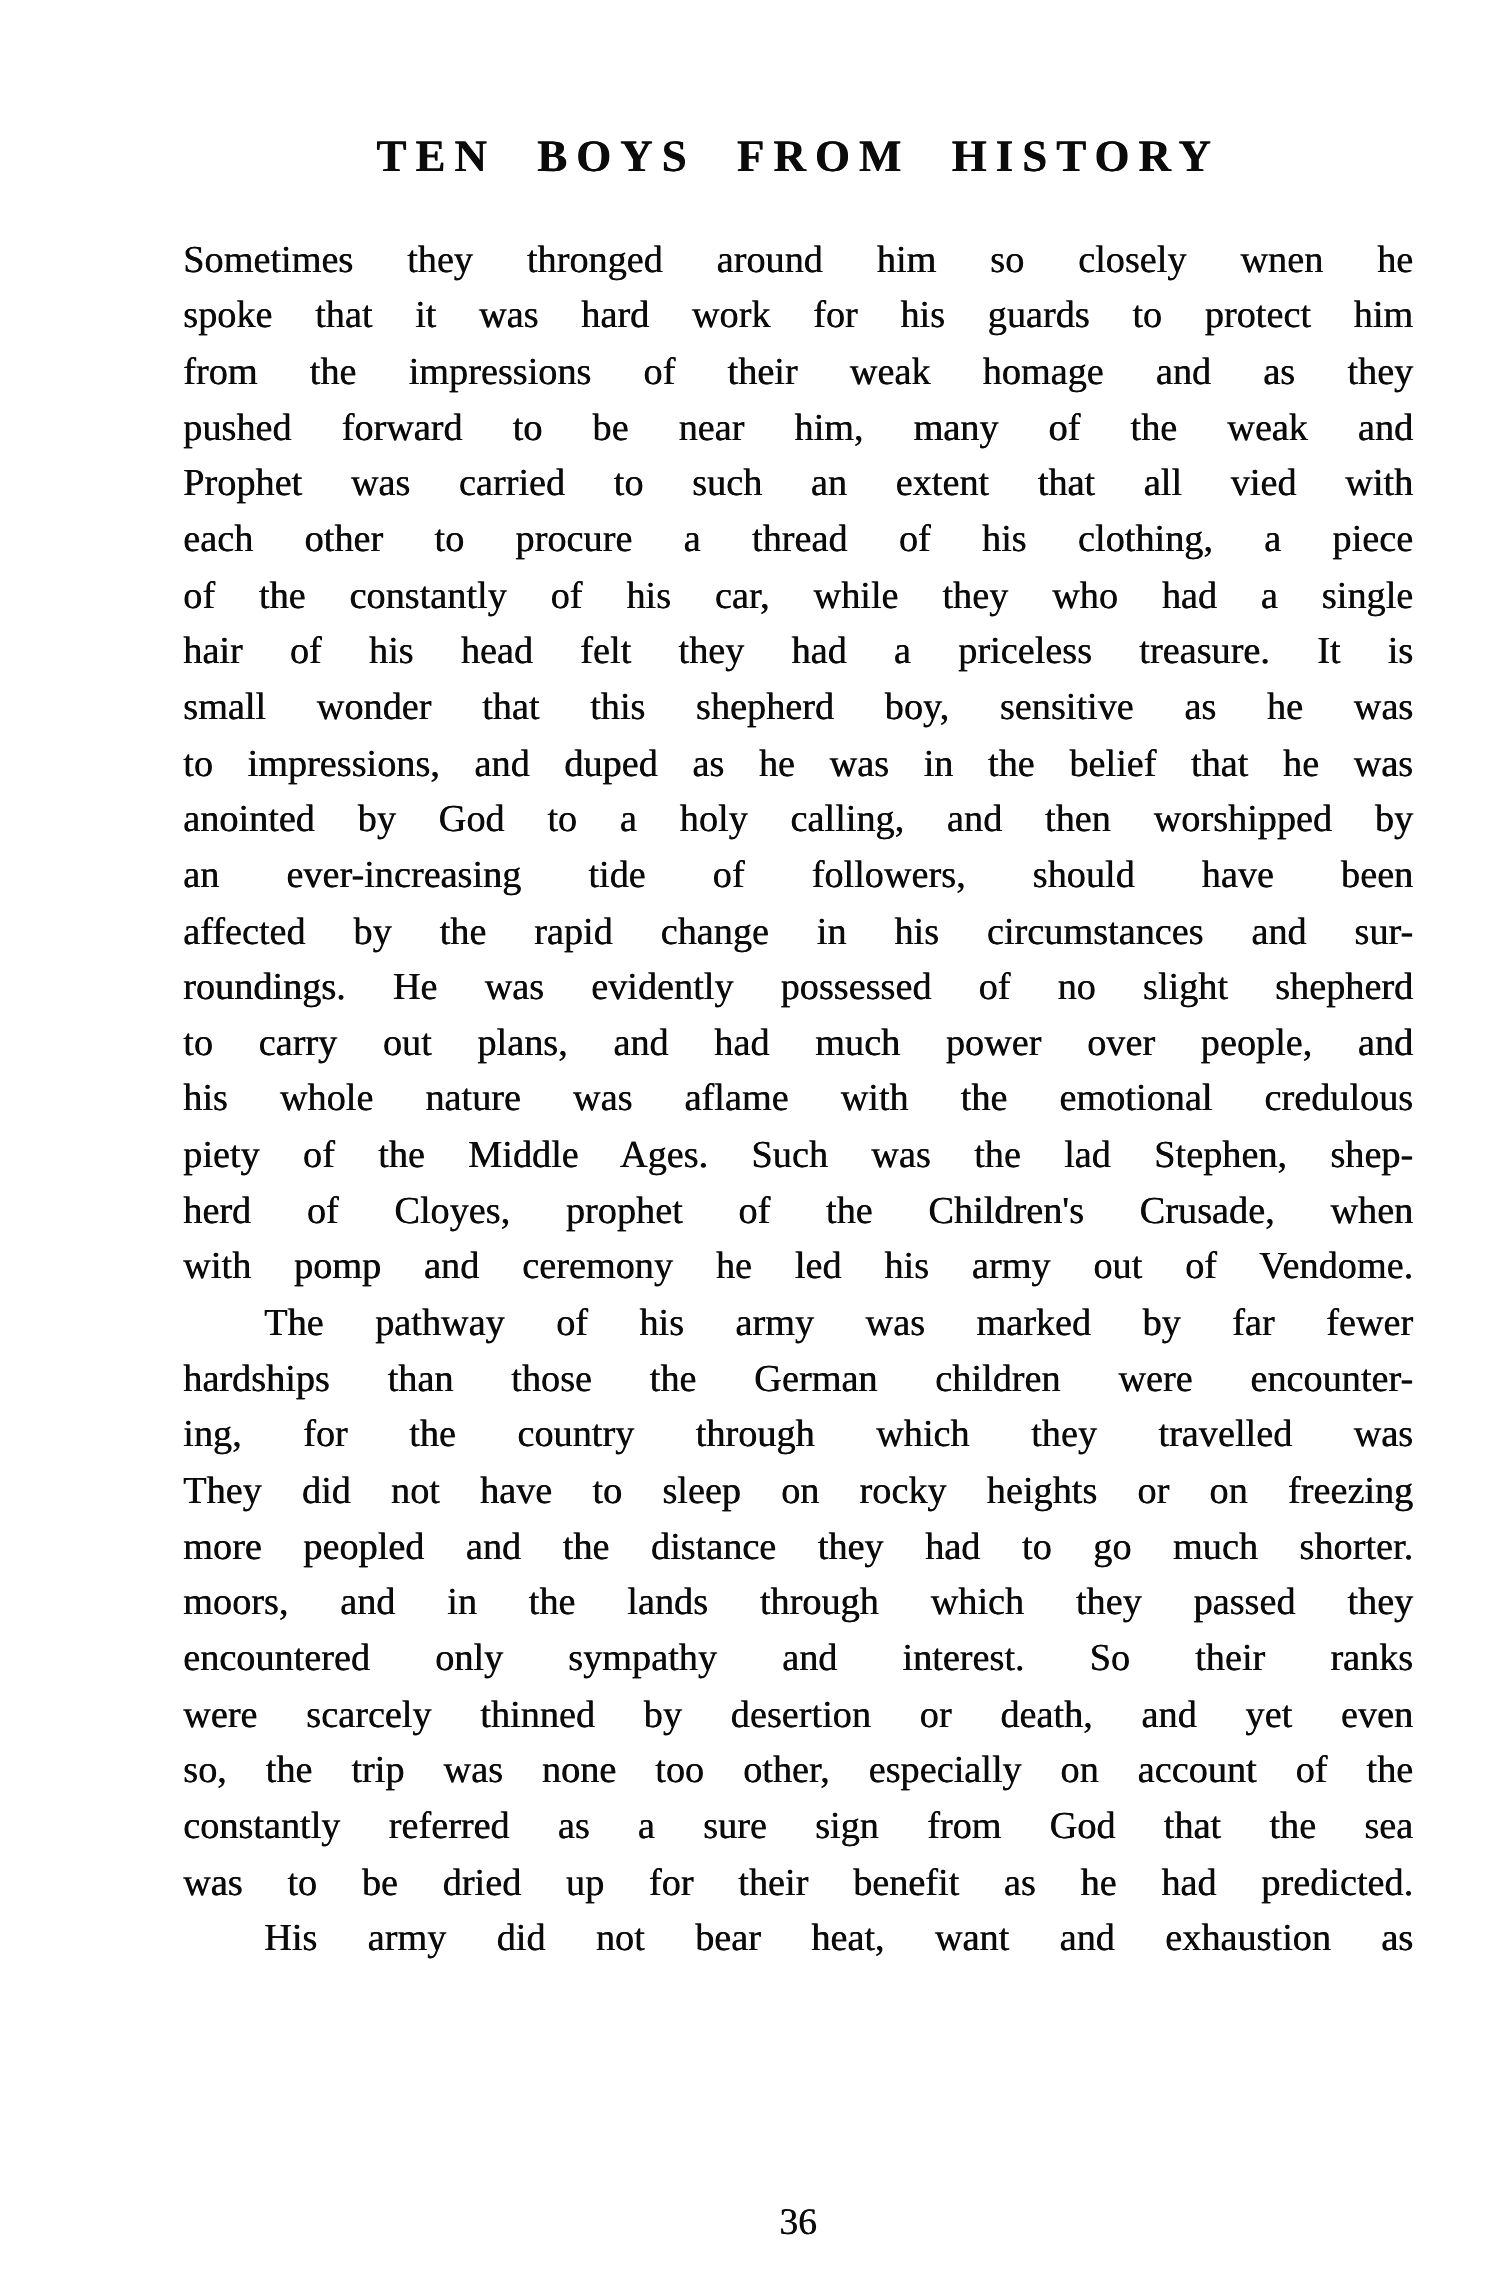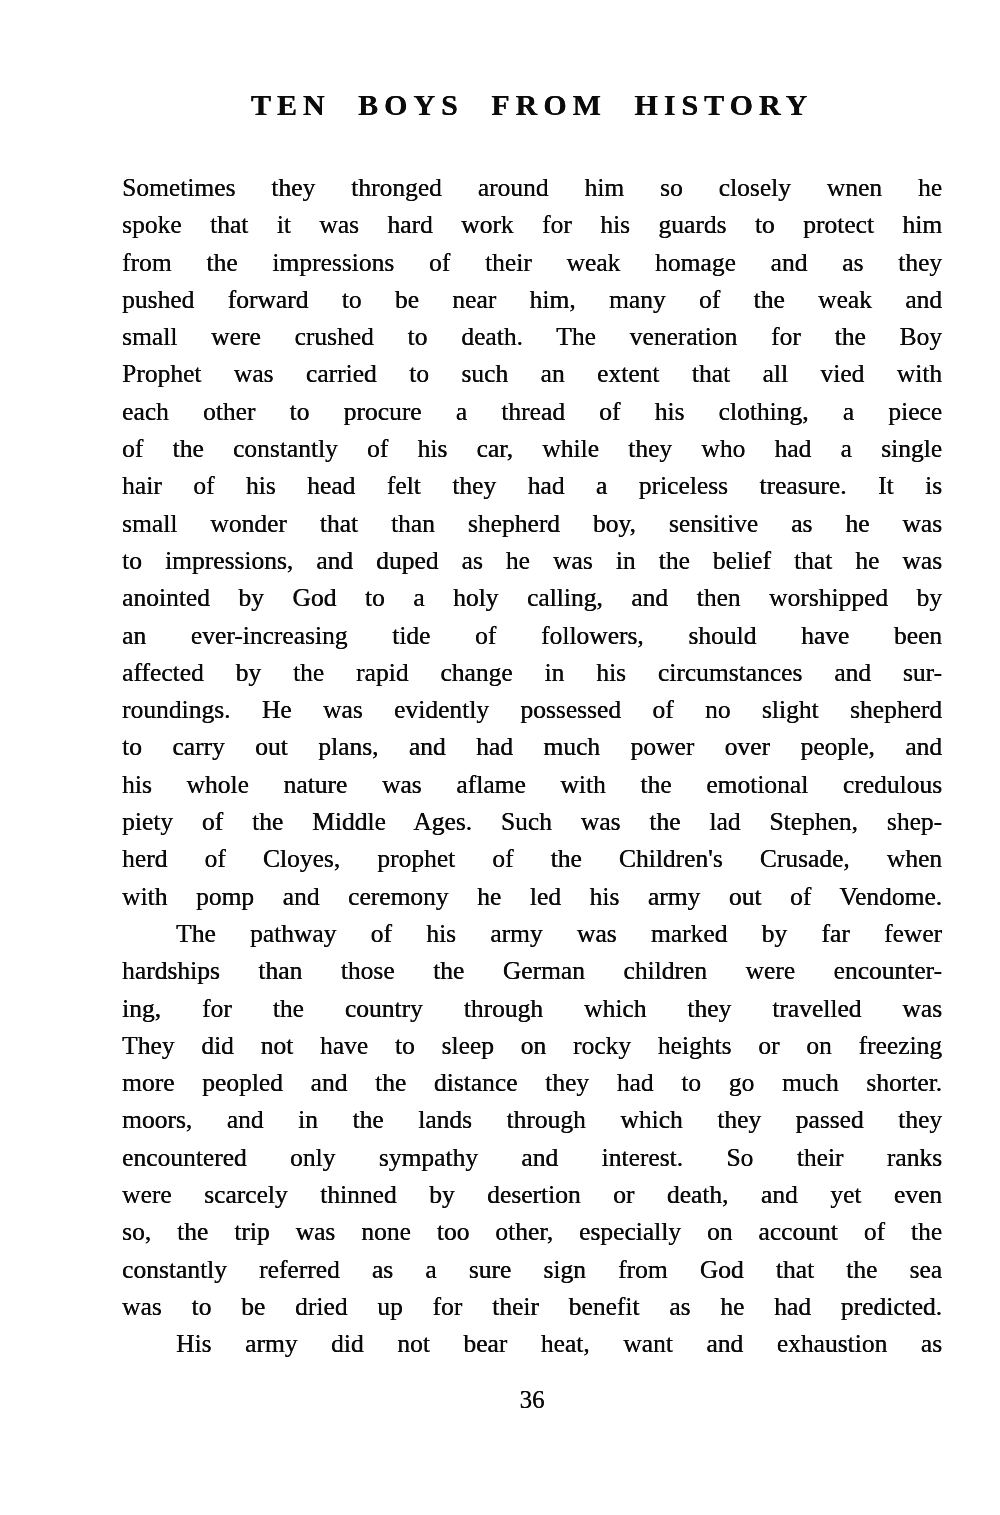--- a/index.html
+++ b/index.html
@@ -24,41 +24,41 @@
     text-align: center;
     font-size: 30px;
     font-weight: bold;
     letter-spacing: 6px;
     word-spacing: 14px;
     line-height: 34px;
     text-shadow: 0.3px 0 0 currentColor;
   }
   .body-text {
     position: absolute;
-    top: 169px;
+    top: 154px;
     left: 122px;
     width: 820px;
   }
   .paragraph {
     margin: 0;
     padding: 0;
   }
   .line {
     font-size: 25.5px;
     line-height: 37.3px;
     text-align: justify;
     text-align-last: justify;
     text-shadow: 0.35px 0 0 currentColor;
   }
   .line.indent {
     text-indent: 54px;
   }
   .page-number {
     position: absolute;
-    top: 1386px;
+    top: 1468px;
     left: 122px;
     width: 820px;
     text-align: center;
     font-size: 25px;
     text-shadow: 0.35px 0 0 currentColor;
   }
 </style>
 </head>
 <body>
 
@@ -66,26 +66,25 @@
 
   <div class="title">TEN BOYS FROM HISTORY</div>
 
   <div class="body-text">
 
     <div class="paragraph">
       <div class="line">Sometimes they thronged around him so closely wnen he</div>
       <div class="line">spoke that it was hard work for his guards to protect him</div>
       <div class="line">from the impressions of their weak homage and as they</div>
       <div class="line">pushed forward to be near him, many of the weak and</div>
-      <div class="line">small were crushed to death.  The veneration for the Boy</div>
       <div class="line">Prophet was carried to such an extent that all vied with</div>
       <div class="line">each other to procure a thread of his clothing, a piece</div>
       <div class="line">of the constantly of his car, while they who had a single</div>
       <div class="line">hair of his head felt they had a priceless treasure.  It is</div>
-      <div class="line">small wonder that than shepherd boy, sensitive as he was</div>
+      <div class="line">small wonder that this shepherd boy, sensitive as he was</div>
       <div class="line">to impressions, and duped as he was in the belief that he was</div>
       <div class="line">anointed by God to a holy calling, and then worshipped by</div>
       <div class="line">an ever-increasing tide of followers, should have been</div>
       <div class="line">affected by the rapid change in his circumstances and sur-</div>
       <div class="line">roundings.  He was evidently possessed of no slight shepherd</div>
       <div class="line">to carry out plans, and had much power over people, and</div>
       <div class="line">his whole nature was aflame with the emotional credulous</div>
       <div class="line">piety of the Middle Ages.  Such was the lad Stephen, shep-</div>
       <div class="line">herd of Cloyes, prophet of the Children's Crusade, when</div>
       <div class="line">with pomp and ceremony he led his army out of Vendome.</div>

